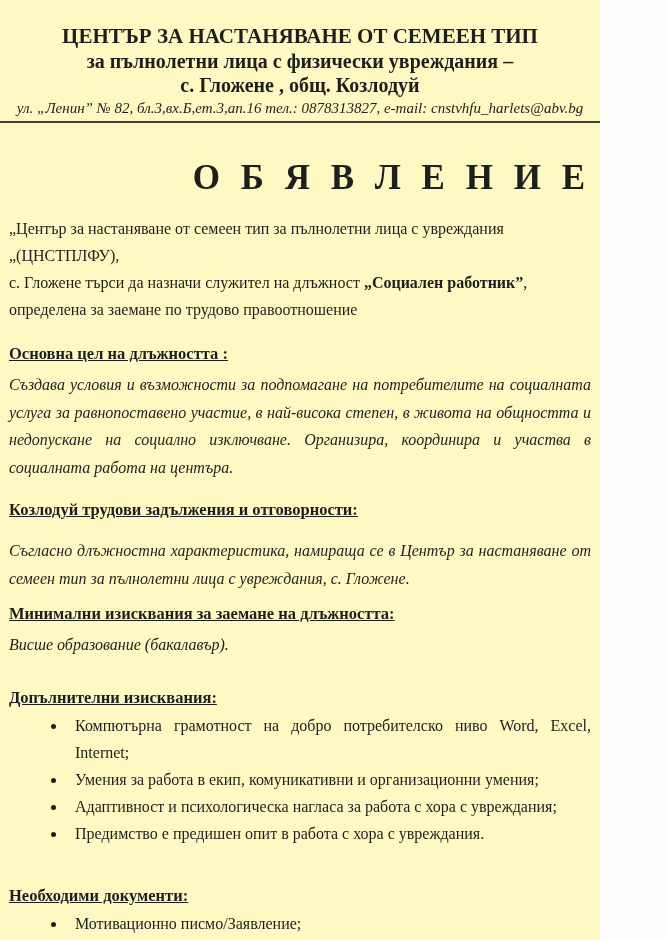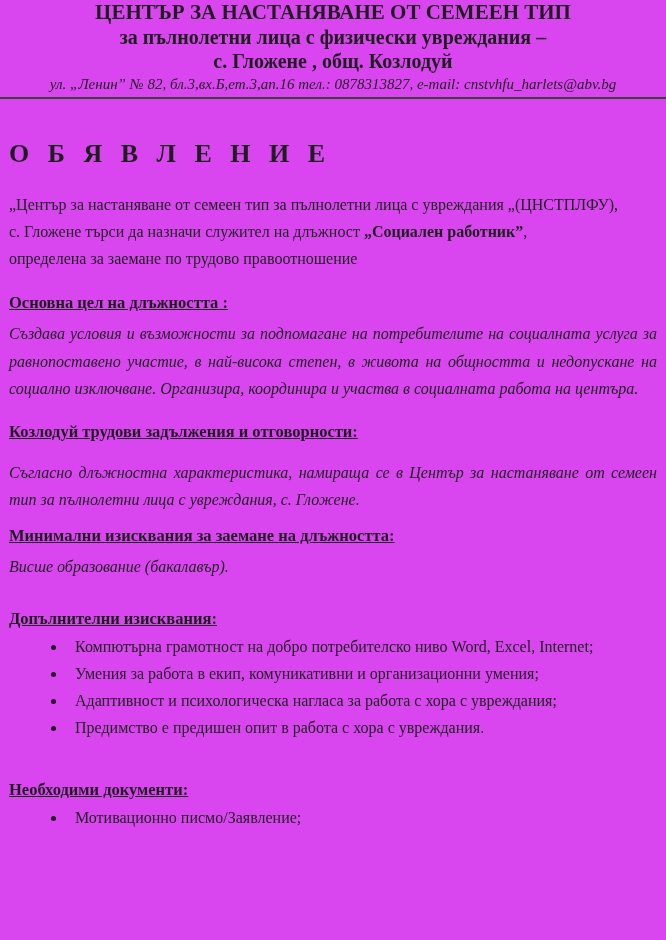--- a/index.html
+++ b/index.html
@@ -6,24 +6,24 @@
   body {
     width: 666px;
     height: 940px;
     background: #fdfdfb;
     color: #1e1e1e;
     font-family: "Liberation Serif", "DejaVu Serif", serif;
     overflow: hidden;
   }
   .page {
     box-sizing: border-box;
-    width: 666px;
+    width: 600px;
     height: 940px;
-    padding: 0 9px 0 9px;
-    background: #d946ef;
+    padding: 24px 9px 0 9px;
+    background: #fef9c3;
   }
   
   .letterhead { text-align: center; }
   .lh-line1 {
     font-size: 21px;
     font-weight: bold;
     line-height: 25px;
   }
   .lh-line2, .lh-line3 {
     font-size: 20px;
@@ -38,22 +38,22 @@
     white-space: nowrap;
   }
   .rule {
     border: none;
     border-top: 2px solid #3f3f3f;
     margin: 3px -9px 0 -9px;
   }
   
   .announce {
     margin: 40px 0 0 0;
-    text-align: left;
-    font-size: 26px;
+    text-align: right;
+    font-size: 35px;
     font-weight: bold;
     letter-spacing: 6px;
     line-height: 30px;
   }
   
   .intro {
     margin-top: 22px;
     text-align: left;
     font-size: 16px;
     line-height: 27px;

